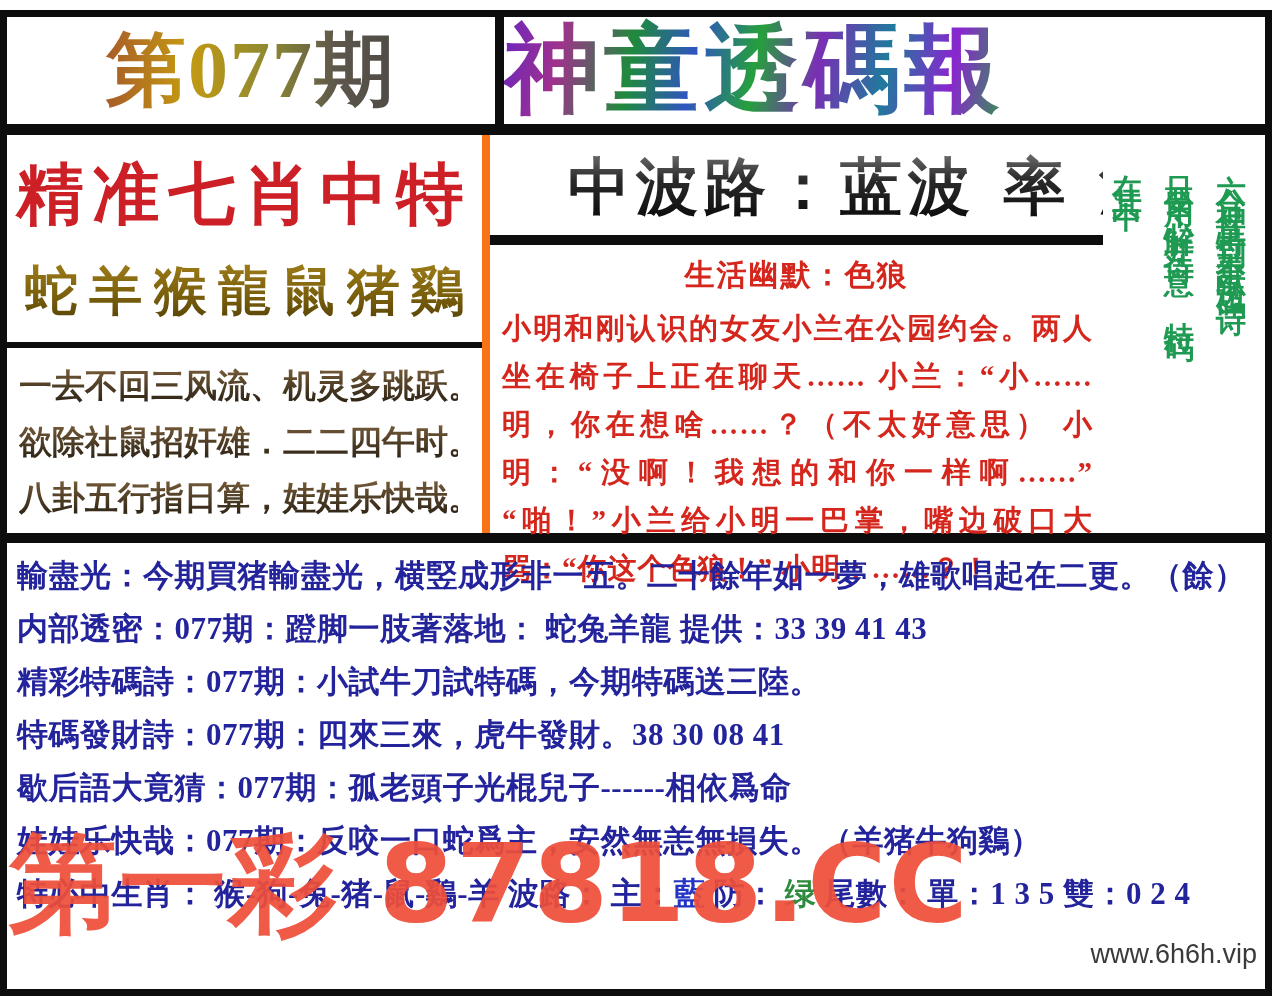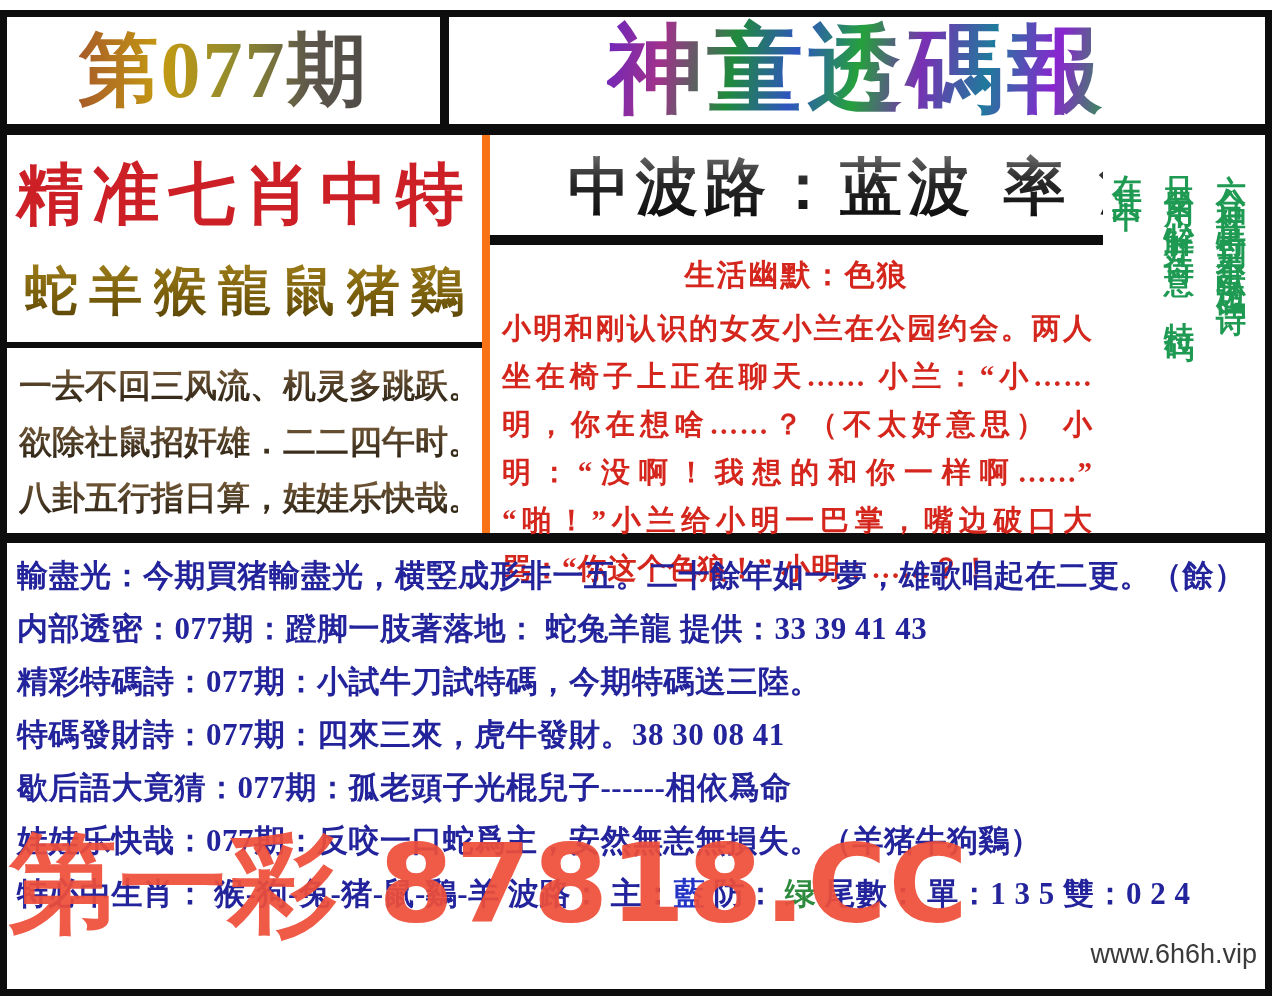--- a/index.html
+++ b/index.html
@@ -7,28 +7,28 @@
     width:1278px; height:1000px; background:#fff; overflow:hidden;
     font-family:"Liberation Serif", serif;
   }
   .page { position:relative; width:1278px; height:1000px; background:#fff; }
   .frame {
     position:absolute; left:0; top:10px; width:1272px; height:986px;
     border:7px solid #0d0d0d; background:#fff;
   }
   
   .top-band { display:flex; height:118px; border-bottom:11px solid #0d0d0d; }
-  .issue-box { width:433px; display:flex; align-items:center; justify-content:center; }
+  .issue-box { width:488px; display:flex; align-items:center; justify-content:center; }
   .issue-text {
     font-size:80px; font-weight:bold; letter-spacing:2px;
     background:linear-gradient(90deg,#a85c28 0%,#c49a12 28%,#8f8a30 55%,#5c564c 80%,#4e4a45 100%);
     -webkit-background-clip:text; background-clip:text; color:transparent;
   }
   .v-divider { width:9px; background:#0d0d0d; }
-  .title-box { flex:1; display:flex; align-items:center; justify-content:center;border-radius:27px; }
+  .title-box { flex:1; display:flex; align-items:center; justify-content:flex-start;border-radius:27px; }
   .main-title {
     font-family:"DejaVu Sans", sans-serif; font-size:96px; font-weight:bold; letter-spacing:4px;
     background:linear-gradient(100deg,#6a25c0 0%,#a0328c 12%,#1f8a3c 26%,#2f55c0 38%,#25a03c 50%,#7a2fb4 62%,#1f7a9c 75%,#8a25d0 88%,#2f9a4c 100%);
     -webkit-background-clip:text; background-clip:text; color:transparent;
   }
   
   .content-row { display:flex; height:408px; border-bottom:10px solid #0d0d0d; }
   .left-box { width:483px; border-right:8px solid #f97316; padding-top:14px; }
   .left-title {
     text-align:center; font-size:67px; font-weight:bold; color:#cc2026;

